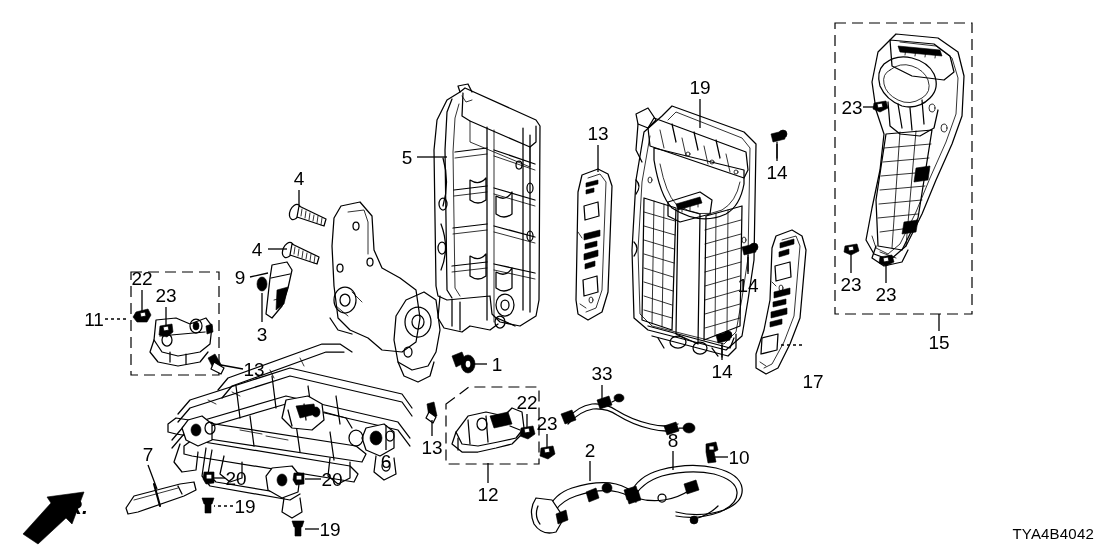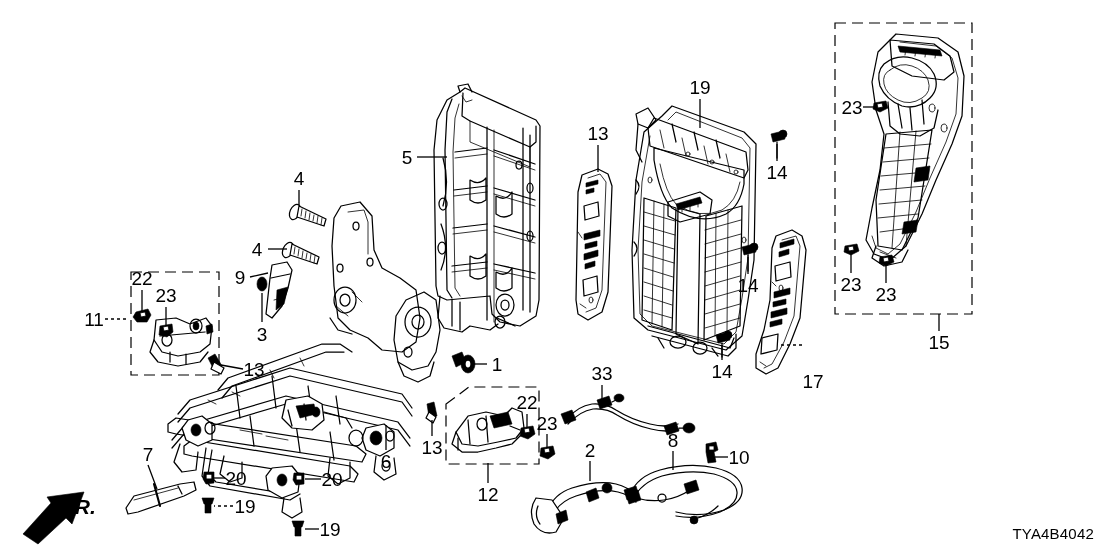--- a/index.html
+++ b/index.html
@@ -584,17 +584,17 @@
       <div class="callout" style="left: 777px; top: 172px;">14</div>
       <div class="callout" style="left: 748px; top: 285px;">14</div>
       <div class="callout" style="left: 722px; top: 371px;">14</div>
       <div class="callout" style="left: 813px; top: 345px; margin-top: 36px;">17</div>
       <div class="callout" style="left: 852px; top: 107px;">23</div>
       <div class="callout" style="left: 851px; top: 284px;">23</div>
       <div class="callout" style="left: 886px; top: 294px;">23</div>
       <div class="callout" style="left: 939px; top: 342px;">15</div>
     </div>
 
-  <div class="frlabel" style="left:62px; top:495px;">FR.</div>
+  <div class="frlabel" style="left:54px; top:495px;">FR.</div>
 
   <div class="diagcode">TYA4B4042</div>
 
 </div>
 
 </body></html>

